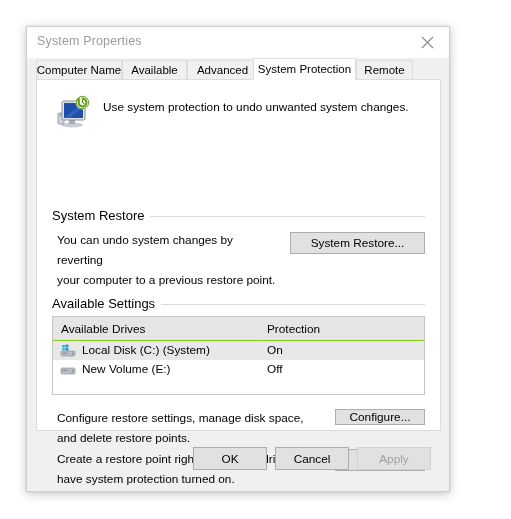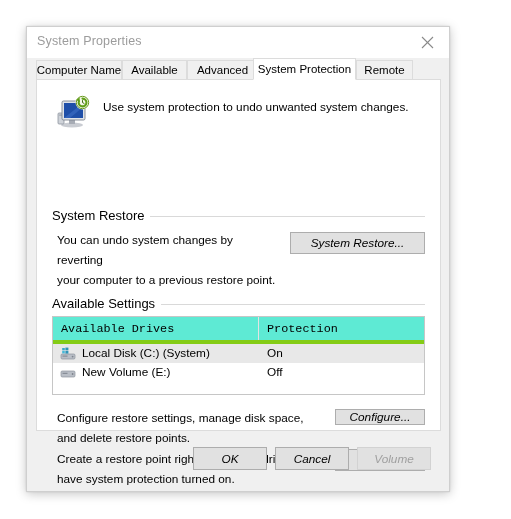--- a/index.html
+++ b/index.html
@@ -171,42 +171,40 @@
     background: #e1e1e1;
     border: 1px solid #adadad;
     box-sizing: border-box;
     font-size: 11.8px;
     color: #000000;
     display: flex;
     align-items: center;
     justify-content: center;
     white-space: nowrap;
     cursor: default;
-    font-style: italic;
   }
   .push-button.disabled { color: #a0a0a0; }
 
   
   #drives-list {
     position: absolute;
     left: 0;
     top: 20px;
     width: 373px;
     height: 79px;
     background: #ffffff;
     border: 1px solid #c6c6c6;
     box-sizing: border-box;
     overflow: hidden;
   }
   #drives-header {
     position: relative;
     height: 23px;
-    border-bottom: 4px solid #84cc16;
-    background: #5eead4;
-    font-family: Liberation Mono, monospace;
+    border-bottom: 1px solid #84cc16;
+    background: #e5e5e5;
   }
   .col-drives {
     position: absolute;
     left: 8px;
     top: 5px;
     font-size: 11.8px;
     color: #000000;
     white-space: nowrap;
   }
   .col-protection {
@@ -398,17 +396,17 @@
   </div>
 
   <div id="footer">
     <div class="push-button" style="left:166px; top:8px; width:74px; height:23px;">
       <span>OK</span>
     </div>
     <div class="push-button" style="left:248px; top:8px; width:74px; height:23px;justify-content:center;">
       <span>Cancel</span>
     </div>
     <div class="push-button disabled" style="left:330px; top:8px; width:74px; height:23px; background:#e1e1e1; border-color:#d2d2d2;">
-      <span>Volume</span>
+      <span>Apply</span>
     </div>
   </div>
 
 </div>
 
 </body></html>

